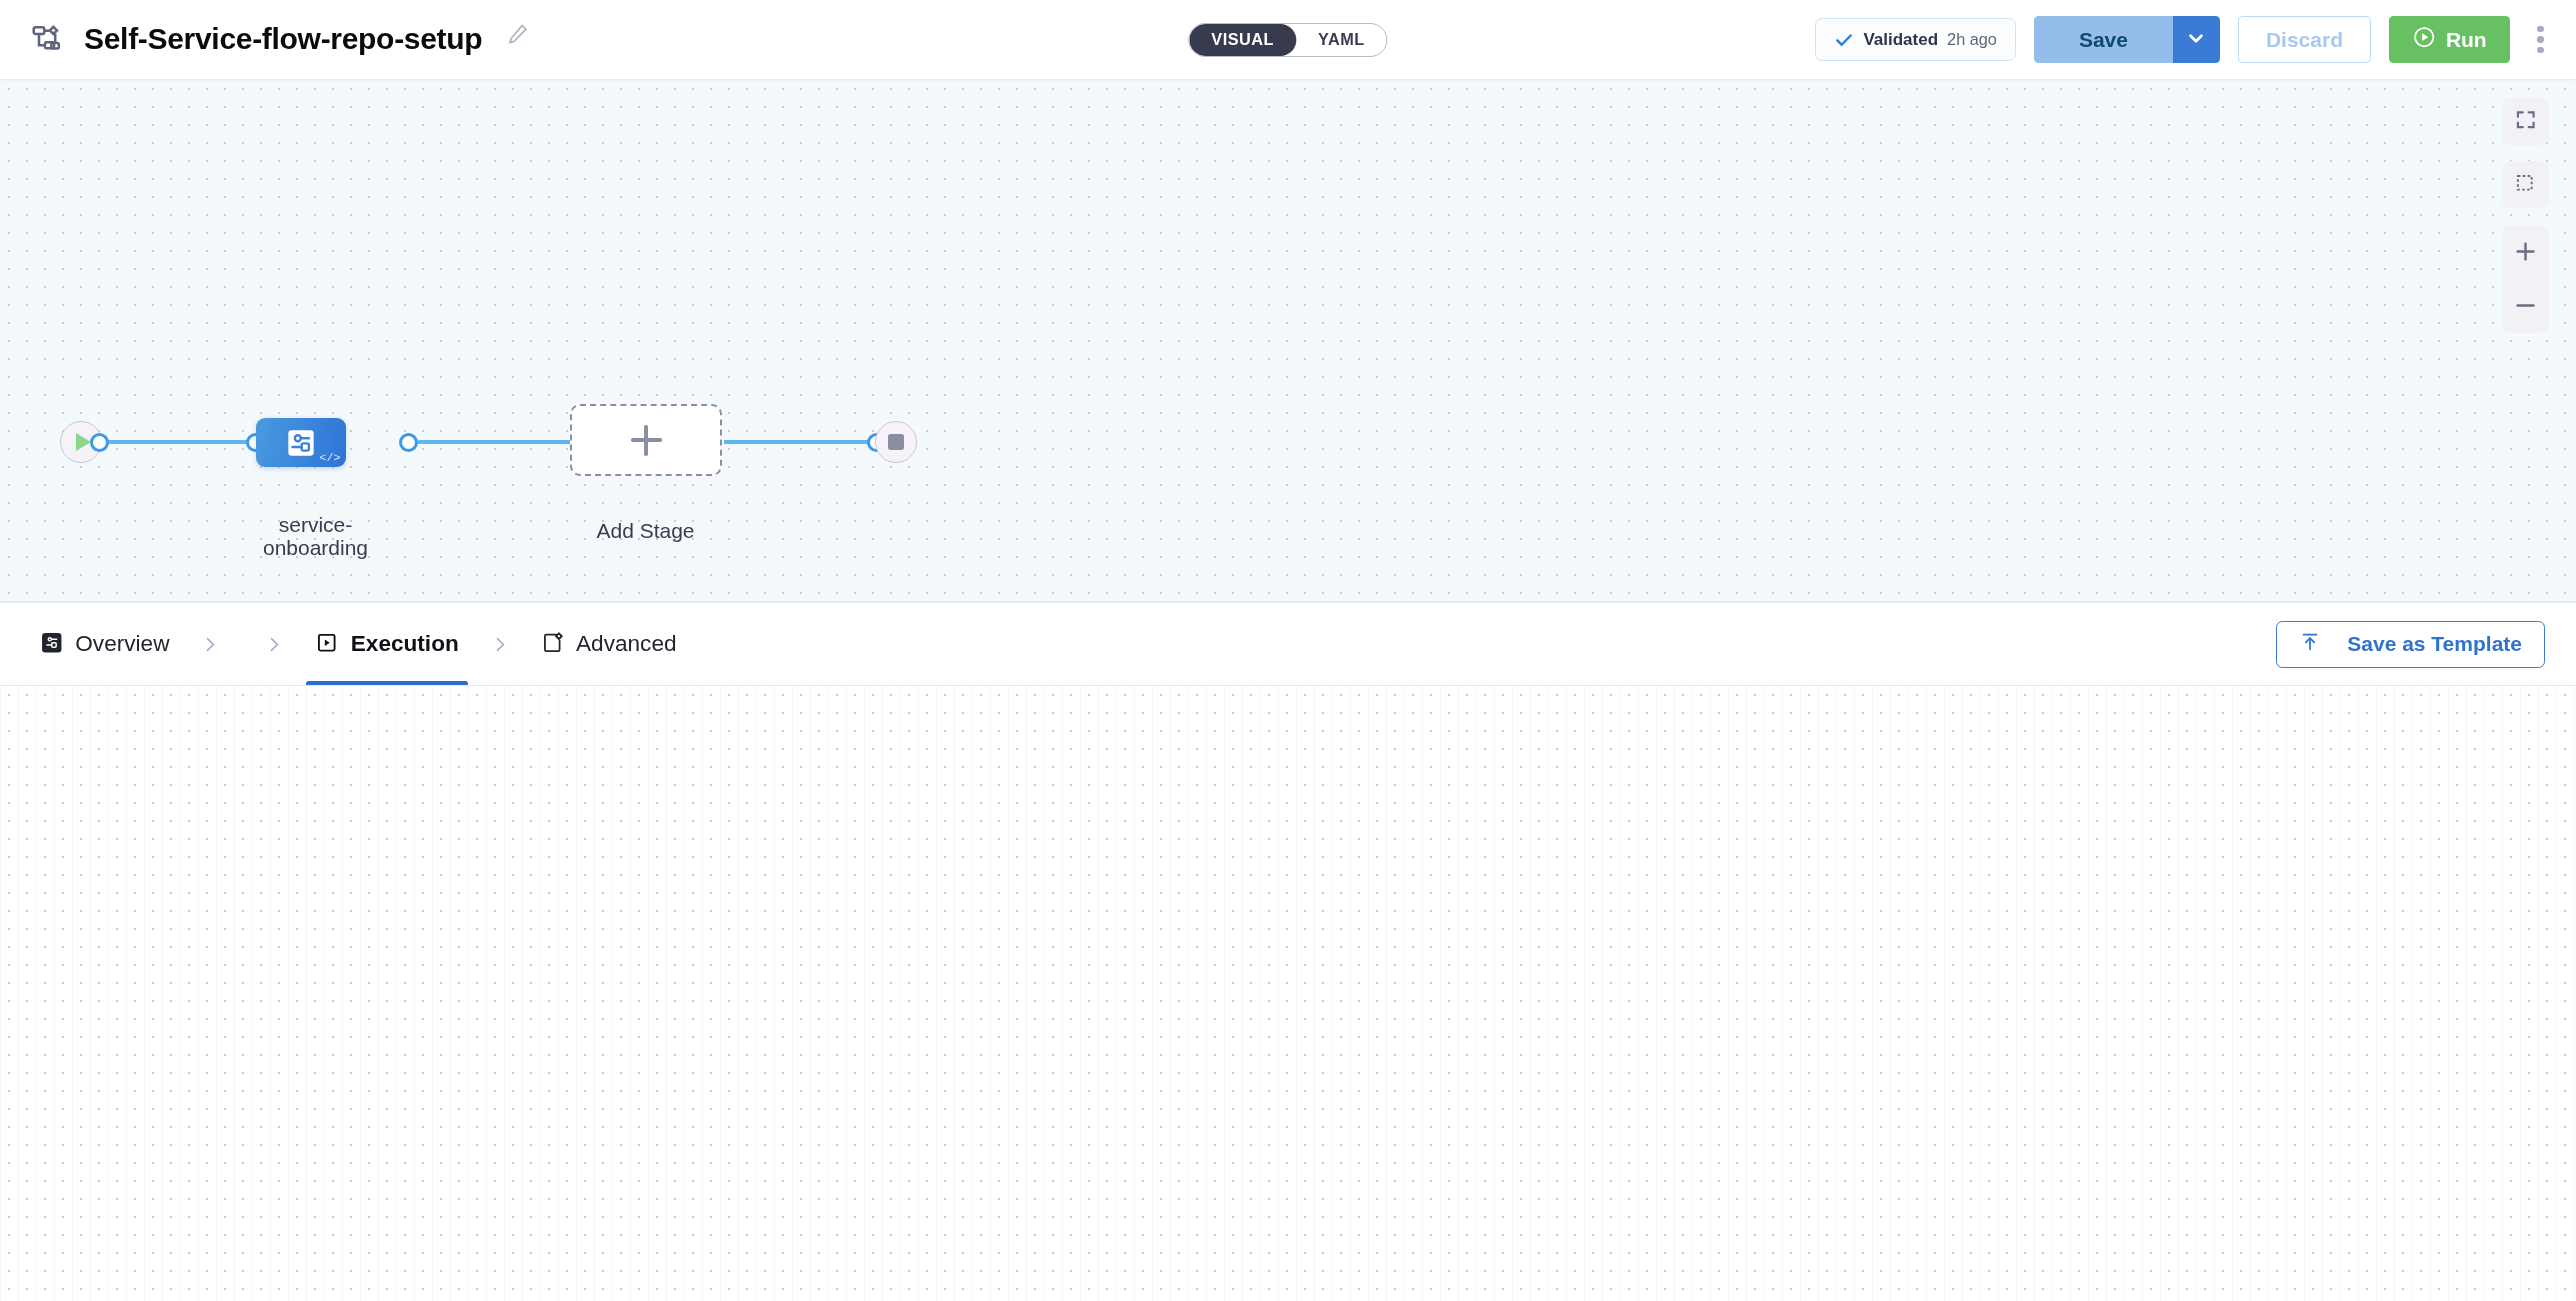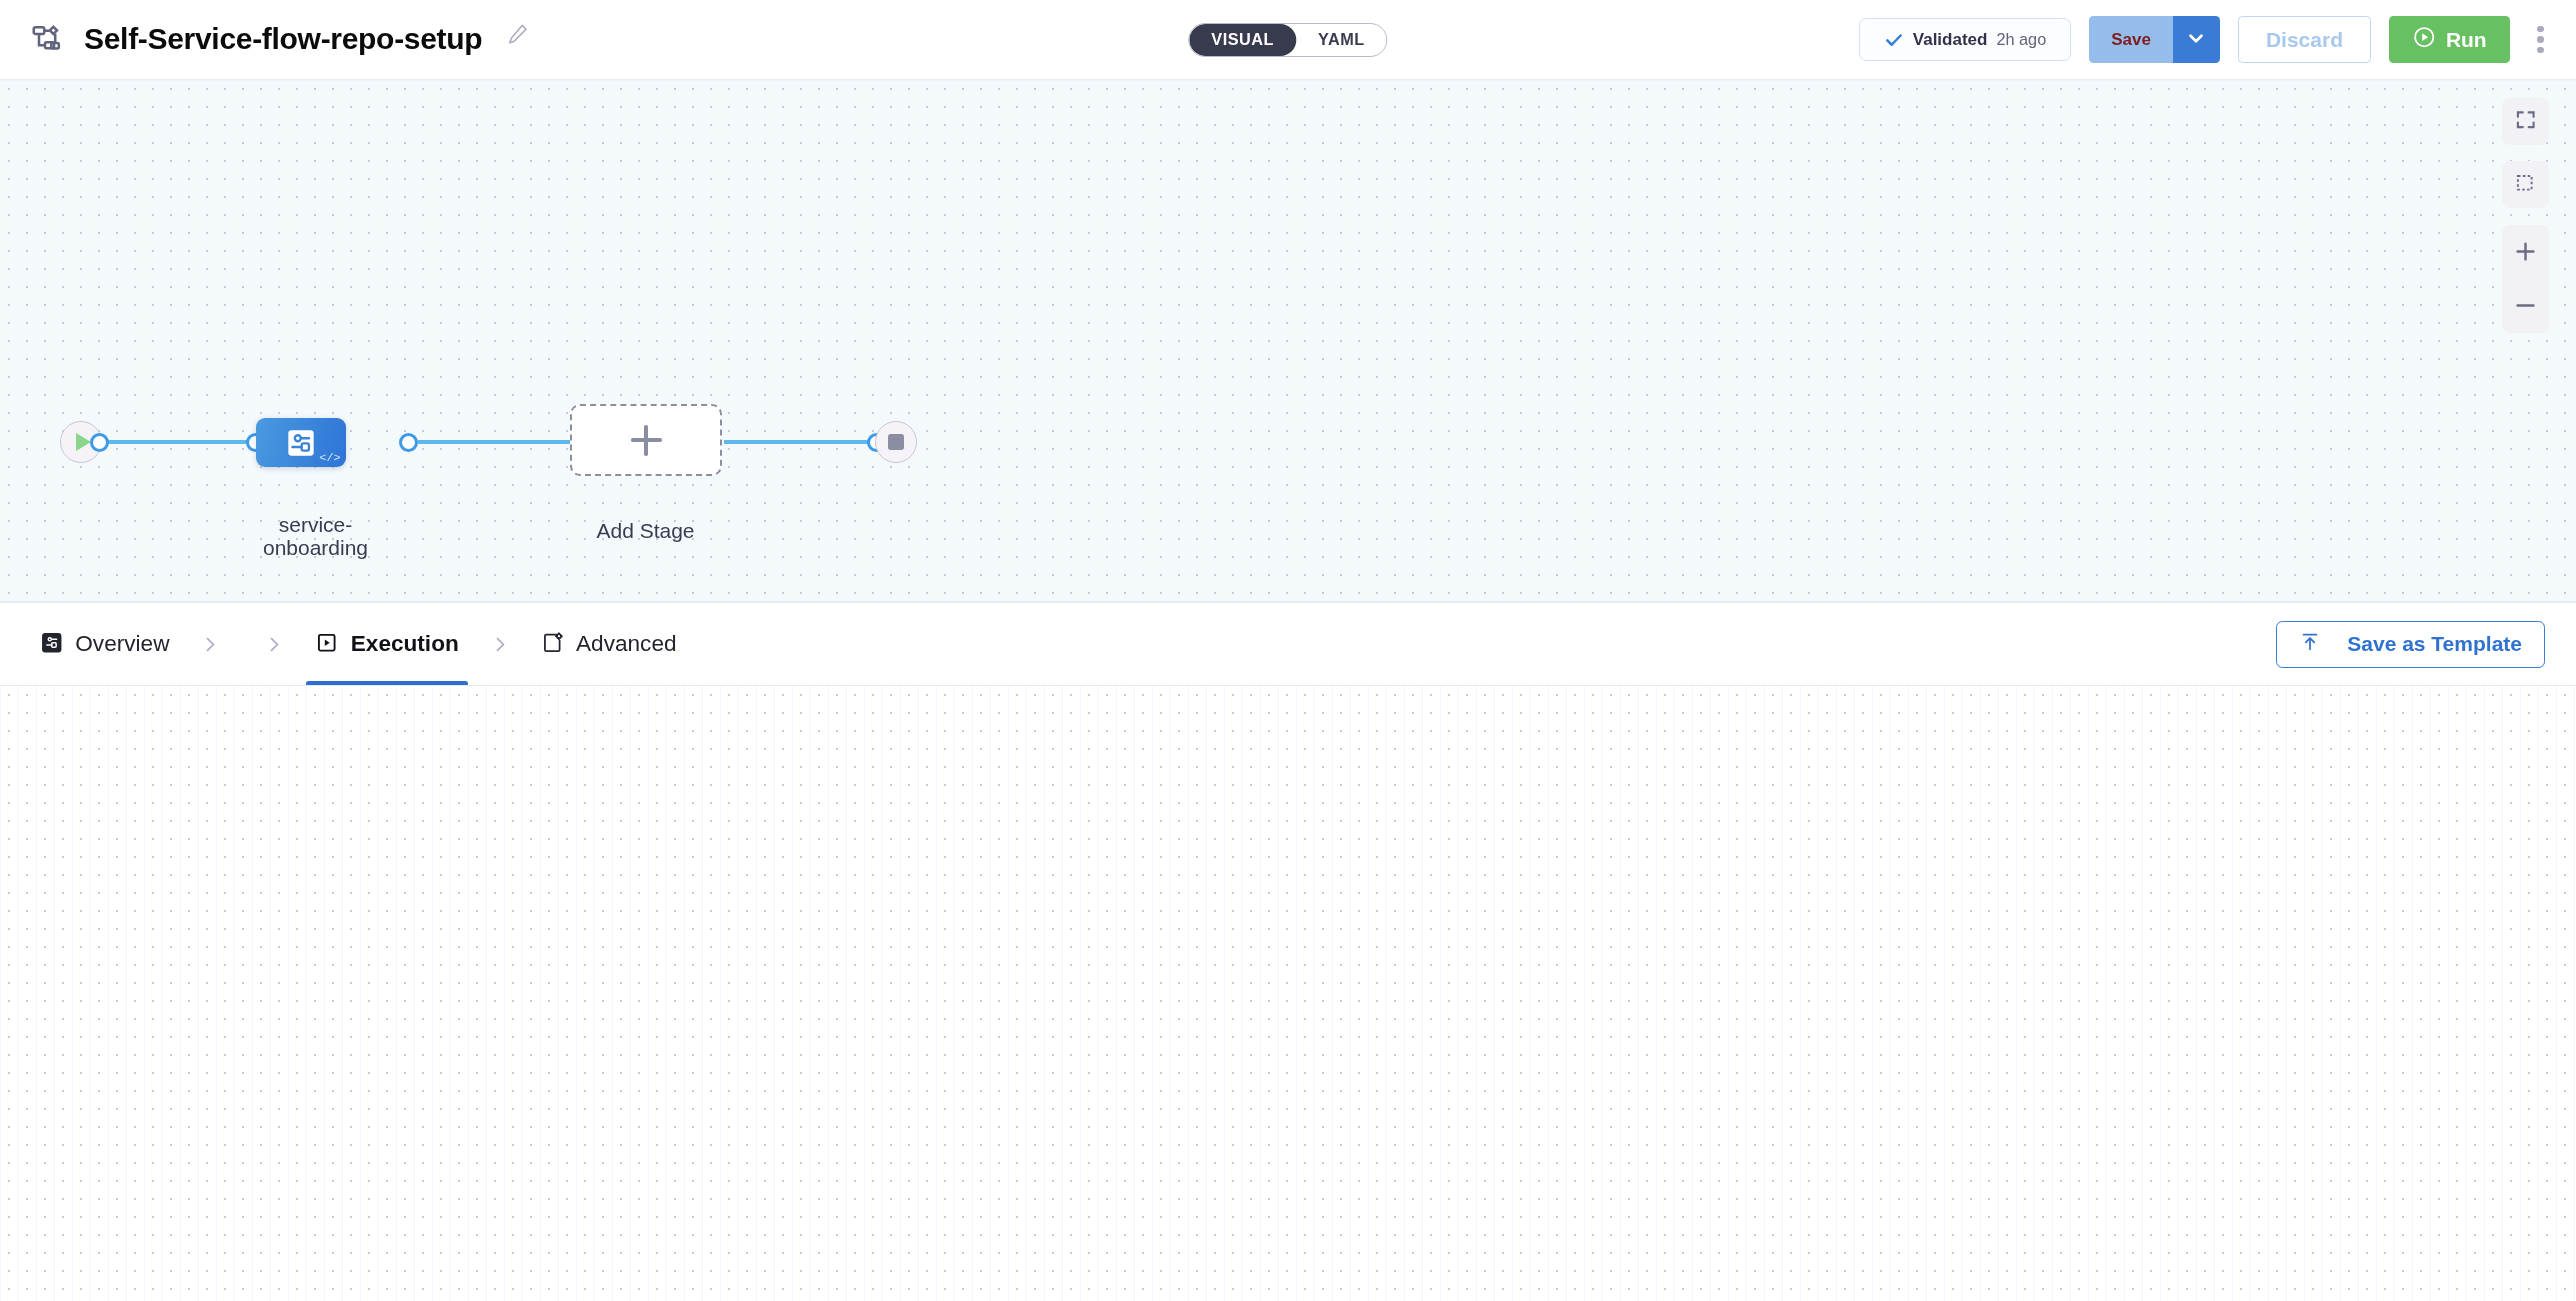--- a/index.html
+++ b/index.html
@@ -42,30 +42,30 @@
   }
   .mode-opt.active { background: #383a4d; color: #ffffff; }
 
   .actions {
     margin-left: auto; display: flex; align-items: center;
     gap: 18px; padding-right: 23.5px;
   }
   .validated-badge {
     display: flex; align-items: center; gap: 9px;
     border: 0.9px solid #cfe2f7; border-radius: 7.2px;
-    background: #fbfdff; height: 43px; padding: 0 24px;
+    background: #fbfdff; height: 43px; padding: 0 18px;
   }
   .check-icon { width: 20px; height: 20px; }
   .validated-label { font-size: 17px; font-weight: 700; color: #32334a; }
   .validated-time { font-size: 16.3px; color: #62647a; }
 
   .save-split { display: flex; height: 47px; border-radius: 4.5px; overflow: hidden; }
   .save-btn {
-    background: #95bdeb; color: #7f1d1d; font-size: 17px; font-weight: 700;
-    border: none; padding: 0 22px; cursor: pointer;
+    background: #95bdeb; color: #0c4a6e; font-size: 21px; font-weight: 700;
+    border: none; padding: 0 45px; cursor: pointer;
     display: flex; align-items: center;
   }
   .save-caret {
     background: #3a7bd5; width: 47px; display: flex;
     align-items: center; justify-content: center; cursor: pointer;
   }
   .discard-btn {
     height: 47px; border: 0.9px solid #bcd8f5; background: #ffffff;
     color: #a8c8ec; font-size: 21px; font-weight: 700;
     padding: 0 27px; border-radius: 4.5px; cursor: pointer;

